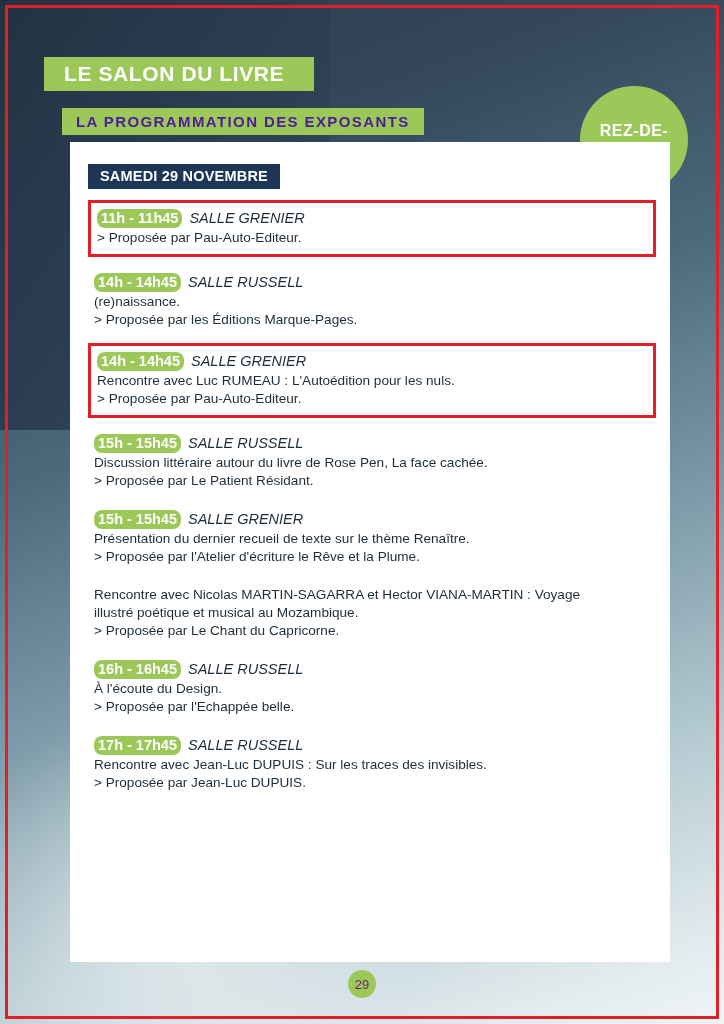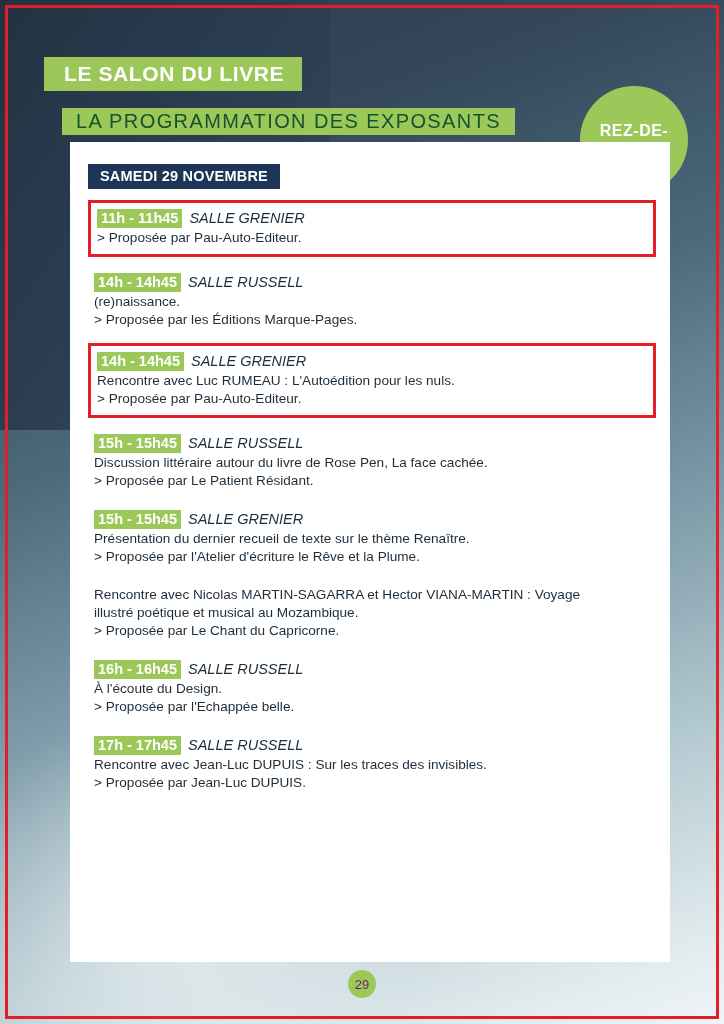--- a/index.html
+++ b/index.html
@@ -42,41 +42,41 @@
     border: 3px solid #e41e26;
     pointer-events: none;
   }
 
   
   .banner-main {
     position: absolute;
     left: 44px; top: 57px;
     height: 34px;
     background: #9cc85a;
-    padding: 0 18px 0 20px;
+    padding: 0 30px 0 20px;
     display: flex; align-items: center;
   }
   .banner-main-text {
     color: #ffffff;
     font-size: 21px;
     font-weight: bold;
     letter-spacing: 0.6px;
   }
   .banner-sub {
     position: absolute;
     left: 62px; top: 108px;
     height: 27px;
     background: #9cc85a;
     padding: 0 14px 0 14px;
     display: flex; align-items: center;
   }
   .banner-sub-text {
-    color: #14532d;
-    font-size: 20px;
-    font-weight: normal;
+    color: #4c1d95;
+    font-size: 15px;
+    font-weight: bold;
     letter-spacing: 1.4px;
   }
 
   
   .badge-circle {
     position: absolute;
     right: 36px; top: 86px;
     width: 108px; height: 108px;
     border-radius: 50%;
     background: #9cc85a;
@@ -135,20 +135,21 @@
     line-height: 1.25;
     margin-bottom: 2px;
     white-space: nowrap;
   }
   .time {
     background: #9cc85a;
     color: #ffffff;
     font-weight: bold;
     padding: 1px 4px 2px 4px;
     margin-right: 3px;
+    border-radius: 8px;
   }
   .room {
     color: #1d2d3a;
     font-size: 14.5px;
     font-style: italic;
   }
   .entry-line {
     font-size: 13.6px;
     color: #1d2d3a;
     line-height: 1.32;

